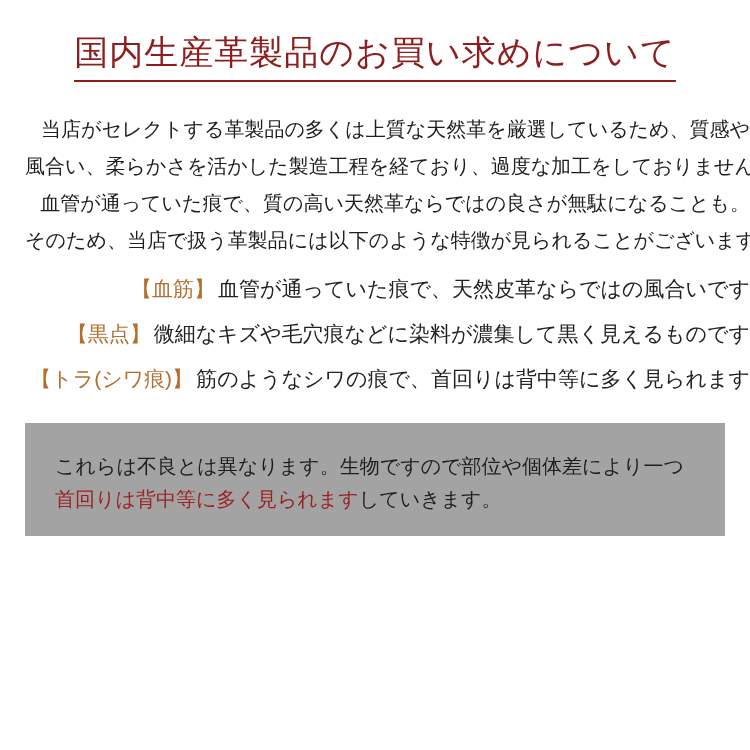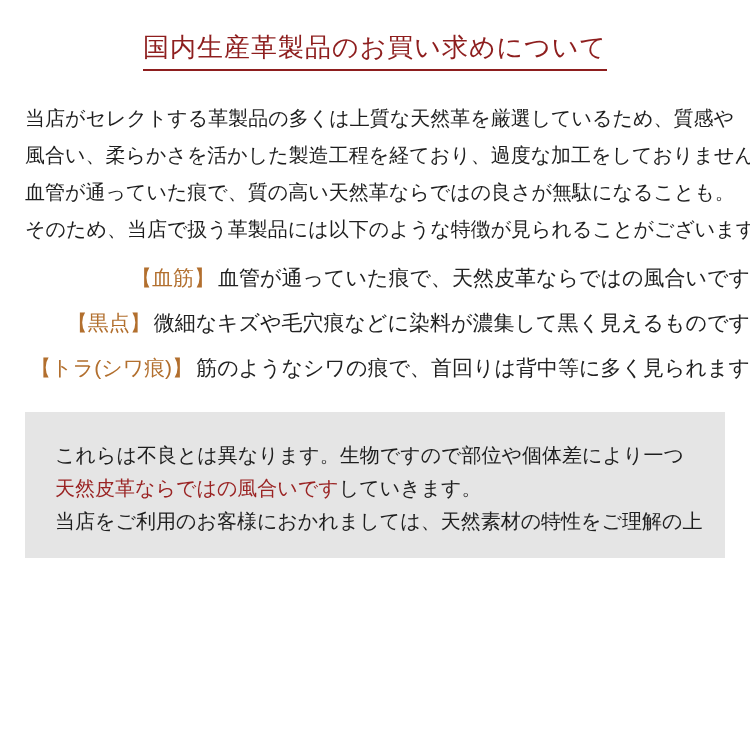--- a/index.html
+++ b/index.html
@@ -11,53 +11,53 @@
     background: #ffffff;
     font-family: "Liberation Serif", "DejaVu Serif", serif;
     color: #1e1e1e;
   }
   .title-wrap {
     padding-top: 30px;
     text-align: center;
   }
   .page-title {
     display: inline-block;
-    font-size: 26px;
+    font-size: 34px;
     letter-spacing: 1px;
     color: #8e1e1e;
     border-bottom: 2px solid #8e1e1e;
     padding-bottom: 4px;
     white-space: nowrap;
   }
   .intro {
     margin: 29px 0 0 25px;
     font-size: 20px;
     line-height: 37px;
     white-space: nowrap;
   }
-  .intro-line { white-space: nowrap; }
+  .intro-line { white-space: nowrap; text-align: right; }
   .features {
     margin-top: 19px;
     text-align: right;
     font-family: "Liberation Sans", "DejaVu Sans", sans-serif;
     font-size: 21px;
     color: #222222;
   }
   .feature-row {
     line-height: 22px;
     margin-bottom: 23px;
     white-space: nowrap;
   }
   .feature-term {
     color: #b26f2e;
     margin-right: 3px;
   }
   .notice-box {
     margin: 33px 25px 0 25px;
-    background: #e5e5e5;
+    background: #a3a3a3;
     padding: 27px 18px 20px 30px;
     font-size: 20px;
     line-height: 33px;
   }
   .notice-line { white-space: nowrap; }
   .red-text { color: #9a2323; }
 </style>
 </head>
 <body>
 
@@ -84,20 +84,17 @@
     <div class="feature-row">
       <span class="feature-term">【トラ(シワ痕)】</span><span class="feature-desc">筋のようなシワの痕で、首回りは背中等に多く見られます</span>
     </div>
   </div>
 
   <div class="notice-box">
     <div class="notice-line">
       <span>これらは不良とは異なります。生物ですので部位や個体差により一つ</span>
     </div>
     <div class="notice-line">
-      <span class="red-text">天然皮革ならではの風合いです</span><span>していきます。</span>
-    </div>
-    <div class="notice-line">
-      <span>当店をご利用のお客様におかれましては、天然素材の特性をご理解の上</span>
+      <span class="red-text">首回りは背中等に多く見られます</span><span>していきます。</span>
     </div>
   </div>
 
 </div>
 
 </body></html>

